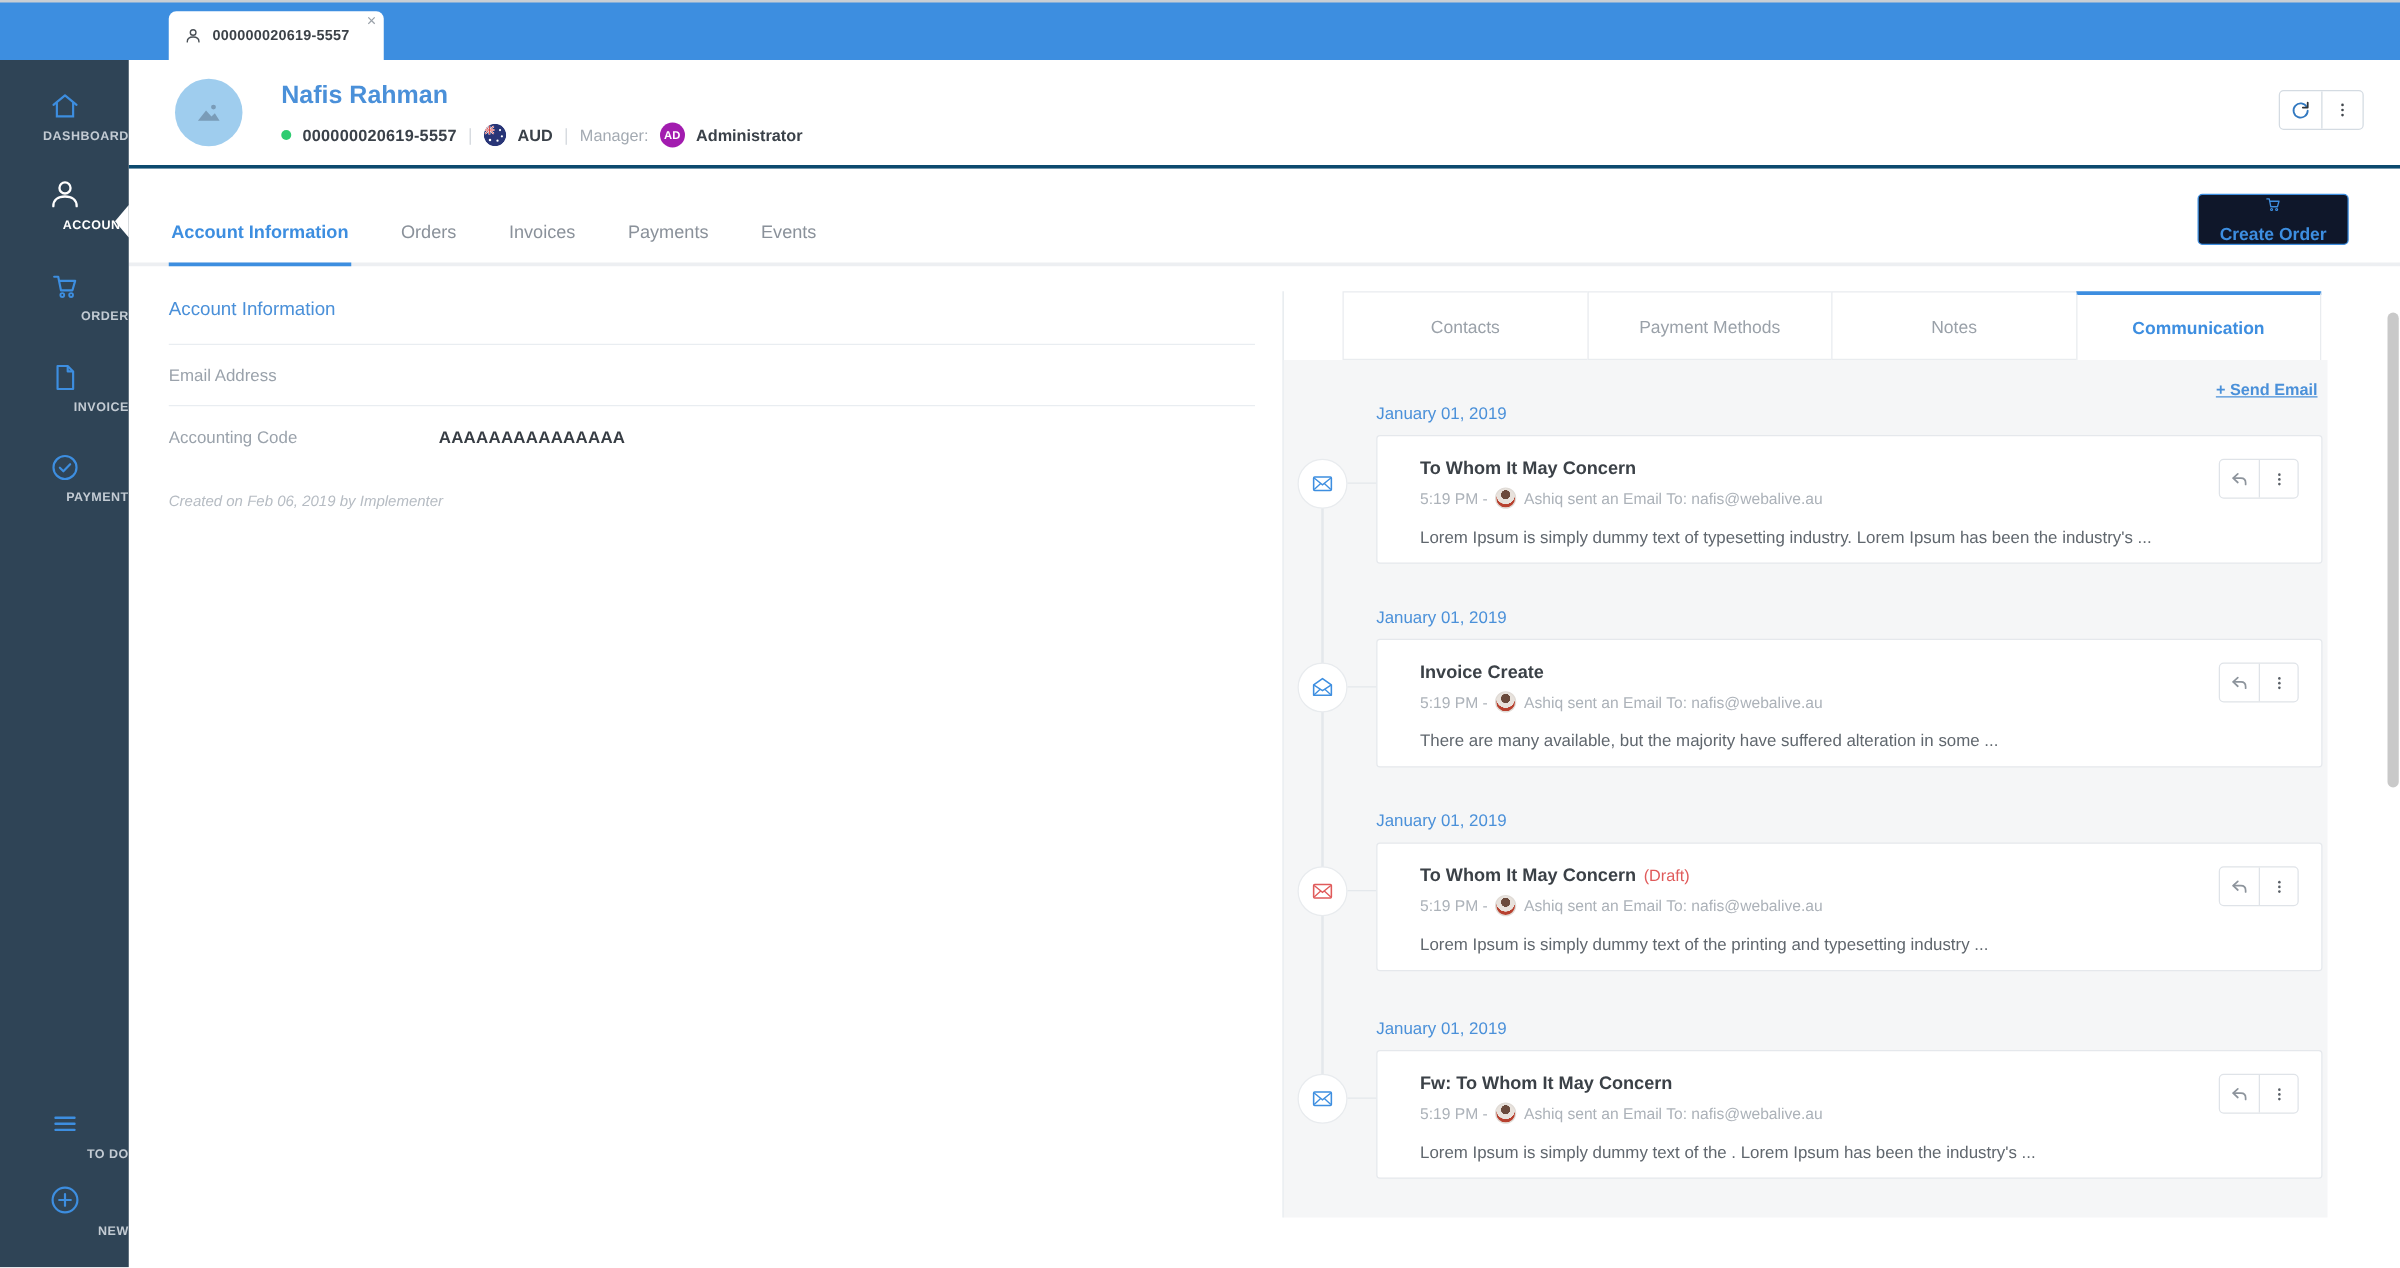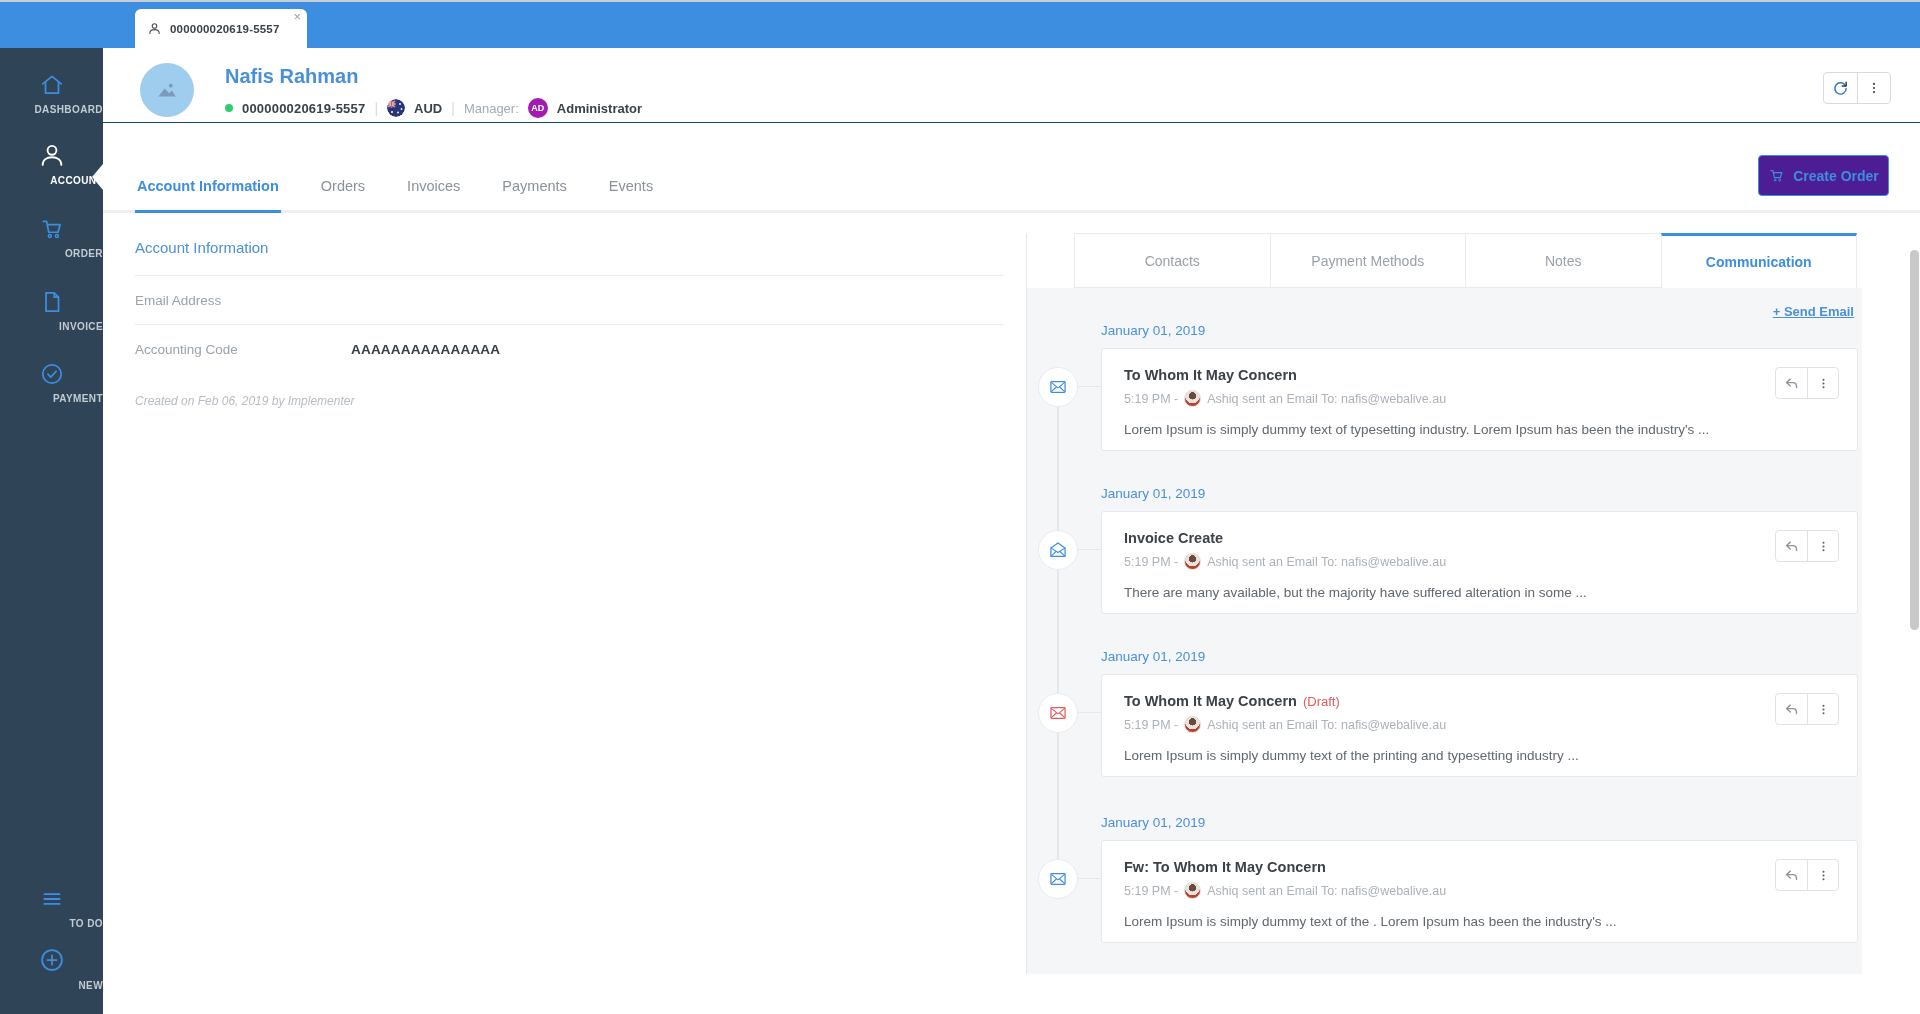--- a/index.html
+++ b/index.html
@@ -20,42 +20,42 @@
 
   
   .sidebar { position:absolute; left:0; top:48px; width:103px; height:966px; background:#2f4456; z-index:4; }
   .side-item { position:absolute; left:0; width:103px; text-align:right; cursor:pointer; }
   .side-item .lbl { display:block; margin-top:6px; font-size:10px; font-weight:bold; letter-spacing:.4px; color:#c3cbd3; }
   .side-item.active .lbl { color:#ffffff; }
   .notch { position:absolute; right:0; top:116px; width:0; height:0;
       border-top:13px solid transparent; border-bottom:13px solid transparent; border-right:11px solid #ffffff; }
 
   
-  .header { position:absolute; left:103px; top:48px; width:1817px; height:75px; background:#fff; border-bottom:1px solid #0c4a6e; }
+  .header { position:absolute; left:103px; top:48px; width:1817px; height:87px; background:#fff; border-bottom:3px solid #0c4a6e; }
   .big-avatar { position:absolute; left:37px; top:15px; width:54px; height:54px; border-radius:50%; background:#9fcdee; display:flex; align-items:center; justify-content:center; }
   .acct-name { position:absolute; left:122px; top:17px; font-size:20px; font-weight:bold; color:#4a90d9; }
   .acct-meta { position:absolute; left:122px; top:50px; display:flex; align-items:center; gap:9px; font-size:13px; }
   .green-dot { width:8px; height:8px; border-radius:50%; background:#2ecc71; }
   .acct-num { font-weight:bold; color:#3a4149; letter-spacing:.2px; }
   .meta-sep { color:#d7dbe0; font-size:14px; }
   .flag { width:18px; height:18px; border-radius:50%; overflow:hidden; }
   .currency { font-weight:bold; color:#3a4149; }
   .mgr-label { color:#a3aab2; }
   .mgr-badge { width:20px; height:20px; border-radius:50%; background:#a21caf; color:#fff; font-size:9px; font-weight:bold; display:flex; align-items:center; justify-content:center; }
   .mgr-name { font-weight:bold; color:#3a4149; }
   .hdr-actions { position:absolute; left:1720px; top:24px; display:flex; border:1px solid #d4dbe2; border-radius:4px; overflow:hidden; background:#fff; }
   .hdr-actions .act { width:33px; height:30px; display:flex; align-items:center; justify-content:center; cursor:pointer; }
   .hdr-actions .act + .act { border-left:1px solid #d4dbe2; }
 
   
   .main-tabs { position:absolute; left:103px; top:135px; width:1817px; height:78px; background:#fff; border-bottom:3px solid #edeff2; display:flex; align-items:flex-end; padding-left:32px; gap:38px; }
   .mtab { font-size:14.5px; color:#8a919a; padding:0 2px 16px; cursor:pointer; }
   .mtab.active { color:#3d8ee0; font-weight:bold; border-bottom:3px solid #3d8ee0; margin-bottom:-3px; }
-  .create-order { position:absolute; left:1758px; top:155px; width:131px; height:41px; background:#4c1d95; border:1px solid #3d8ee0; border-radius:4px;
-      color:#3d8ee0; font-size:14px; font-weight:bold; display:flex; align-items:center; justify-content:center; gap:8px; cursor:pointer; }
+  .create-order { position:absolute; left:1758px; top:155px; width:121px; height:41px; background:#0f172a; border:1px solid #3d8ee0; border-radius:4px;
+      color:#3d8ee0; font-size:14px; font-weight:bold; display:flex; align-items:center; justify-content:center; gap:8px; cursor:pointer;flex-direction:column; }
 
   
   .info-col { position:absolute; left:135px; top:239px; width:869px; }
   .info-title { font-size:15px; color:#4a90d9; margin-bottom:19px; }
   .info-row { display:flex; align-items:center; border-top:1px solid #e9edf1; padding:15px 0; min-height:49px; }
   .info-row:last-of-type { border-bottom:1px solid #e9edf1; }
   .info-label { width:216px; font-size:13.5px; color:#9aa2ab; }
   .info-value { font-size:13.5px; font-weight:bold; color:#363c43; letter-spacing:.2px; }
   .created-note { margin-top:21px; font-size:12px; font-style:italic; color:#b6bcc3; }
 
@@ -64,21 +64,21 @@
   .panel-tabs { position:absolute; left:1057px; top:233px; width:800px; height:55px; display:flex;padding-left:17px; }
   .ptab { flex:1; border:1px solid #e9ecef; margin-left:-1px; background:#fff; display:flex; align-items:center; justify-content:center;
       font-size:14px; color:#9aa1a9; cursor:pointer; }
   .ptab:first-child { margin-left:0; }
   .ptab.active { color:#3d8ee0; font-weight:bold; border-top:3px solid #3d8ee0; border-bottom:none; }
   .panel-body { position:absolute; left:1027px; top:288px; width:835px; height:686px; background:#f5f6f7; overflow:hidden; }
   .send-email { position:absolute; top:16px; right:8px; font-size:13px; font-weight:bold; color:#4a90d9; text-decoration:underline; cursor:pointer;margin-left:27px; }
   .tl-line { position:absolute; left:30px; top:99px; width:2px; height:492px; background:#e4e8ec; }
   .tl-group { position:absolute; left:0; width:835px; }
   .tl-date { margin-left:74px; font-size:13.5px; color:#4a90d9; margin-bottom:10px; }
-  .tl-card { position:relative; margin-left:74px; width:757px; height:103px; background:#fff; border:1px solid #e5e8ec; border-radius:3px; padding:18px 22px; }
+  .tl-card { position:relative; margin-left:74px; width:757px; height:103px; background:#fff; border:1px solid #e5e8ec; border-radius:3px; padding:18px 34px; }
   .tl-icon-wrap { position:absolute; left:11px; width:40px; height:40px; background:#fff; border:1px solid #e8ebee; border-radius:50%; display:flex; align-items:center; justify-content:center; z-index:2; }
   .tl-connector { position:absolute; left:51px; width:23px; height:1px; background:#e4e8ec; }
   .tl-title { font-size:14.5px; font-weight:bold; color:#3b4147; }
   .tl-draft { font-size:13px; font-weight:normal; color:#e05b5b; margin-left:6px; }
   .tl-meta { margin-top:7px; display:flex; align-items:center; gap:6px; font-size:12.5px; color:#acb2b9; }
   .mini-avatar { width:17px; height:17px; border-radius:50%; background:radial-gradient(circle at 50% 32%, #6b4a3c 0 28%, #e8e2dc 30% 58%, #b8412f 60% 100%); border:1px solid #e0dbd6; }
   .tl-body { margin-top:15px; font-size:13.5px; color:#60676e; }
   .card-actions { position:absolute; top:18px; right:18px; display:flex; border:1px solid #dfe3e8; border-radius:4px; background:#fff; }
   .card-actions .act { width:31px; height:30px; display:flex; align-items:center; justify-content:center; cursor:pointer; }
   .card-actions .act + .act { border-left:1px solid #dfe3e8; }

